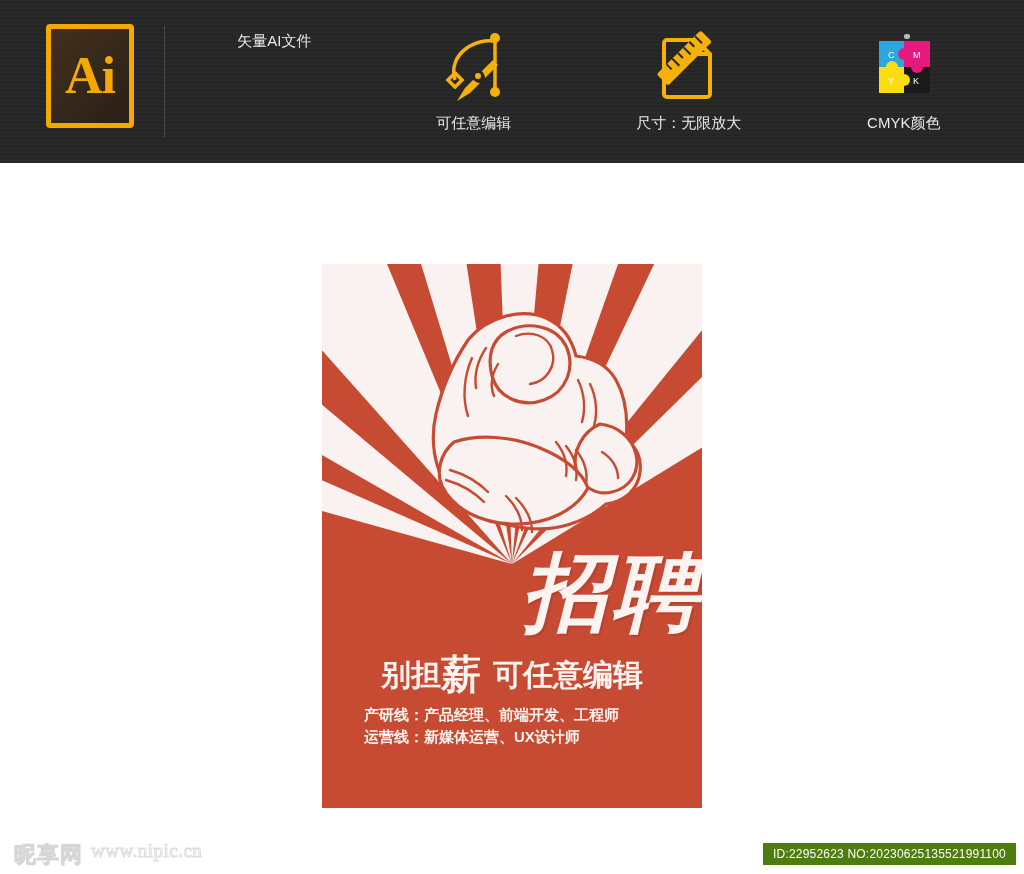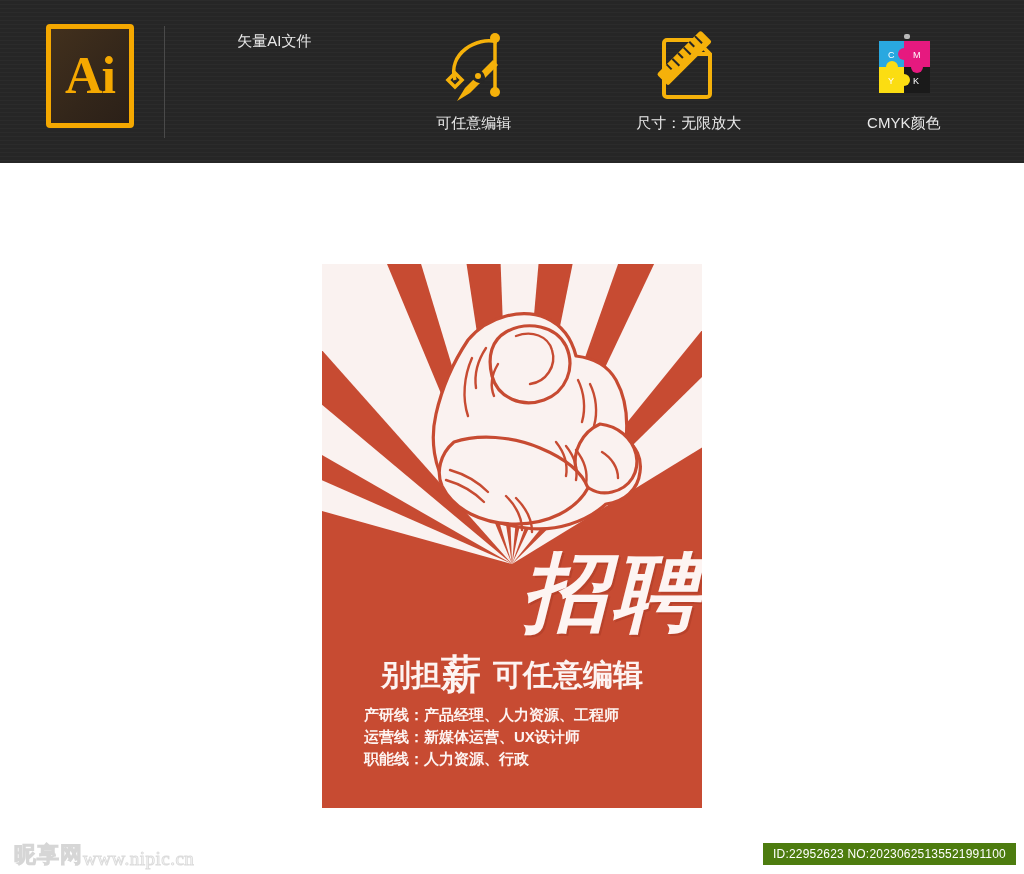--- a/index.html
+++ b/index.html
@@ -93,21 +93,21 @@
 
   .poster .jobs{
     position:absolute; left:42px; top:440px; right:16px;
     color:#fdf4f2; font-size:15px; line-height:22px; font-weight:600;
   }
   .poster .jobs div{ white-space:nowrap; }
 
   
   .wm-left{
     position:absolute; left:14px; top:840px;
-    display:flex; align-items:flex-end; 
+    display:flex; align-items:flex-start; gap:8px;
   }
   .wm-left .wm-cn{
     font-size:22px; font-weight:bold; letter-spacing:1px;
     color:transparent;
     -webkit-text-stroke:1px #d6d6d6;
     text-shadow:0 0 0 #ffffff;
   }
   .wm-left .wm-url{
     font-family:"Liberation Serif","DejaVu Serif",serif;
     font-size:19px; letter-spacing:.5px;
@@ -257,23 +257,22 @@
     </g>
   </svg>
 
   <div class="title">招聘</div>
 
   <div class="subtitle">
     <span>别担</span><span class="big">薪</span><span class="gap"></span><span>可任意编辑</span>
   </div>
 
   <div class="jobs">
-    <div>产研线：产品经理、人力资源、工程师</div>
+    <div>产研线：产品经理、前端开发、工程师</div>
     <div>运营线：新媒体运营、UX设计师</div>
-    <div>职能线：人力资源、行政</div>
   </div>
 </div>
 
 <div class="wm-left">
   <span class="wm-cn">昵享网</span>
   <span class="wm-url">www.nipic.cn</span>
 </div>
 
 <div class="wm-id">ID:22952623 NO:20230625135521991100</div>
 

